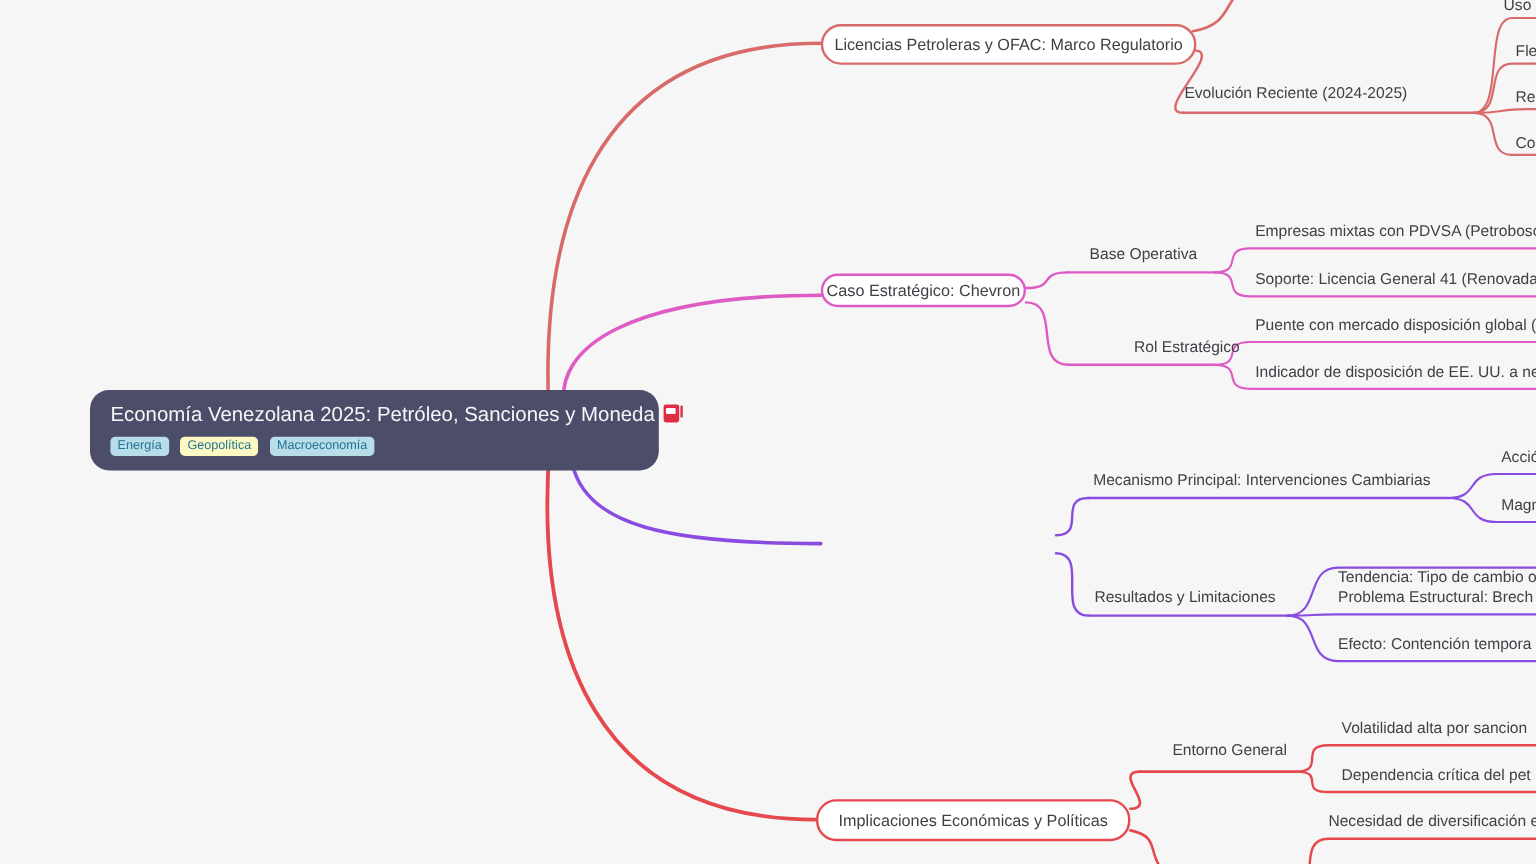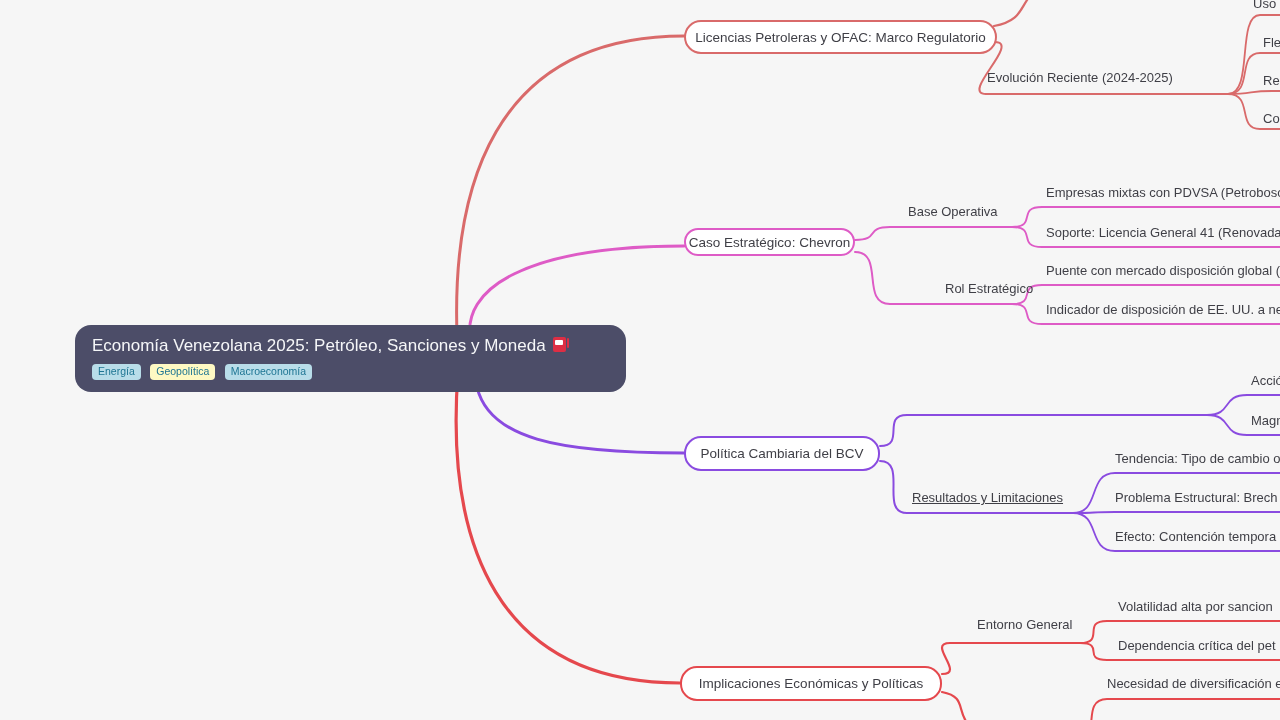--- a/index.html
+++ b/index.html
@@ -6,21 +6,21 @@
   #canvas{
     position:relative;
     width:1280px;height:720px;
     background:#f6f6f6;
     overflow:hidden;
     font-family:"Liberation Sans","DejaVu Sans",sans-serif;
   }
   #links{position:absolute;left:0;top:0;z-index:1;}
   #links path{fill:none;stroke-linecap:round;}
   .root-node{
-    position:absolute;left:75px;top:325px;width:551px;height:67px;
+    position:absolute;left:75px;top:325px;width:474px;height:67px;
     box-sizing:border-box;
     background:#4c4d68;border-radius:16px;
     padding:10px 0 8px 17px;
     z-index:3;cursor:pointer;
   }
   .root-title{
     color:#f5f6f8;font-size:17px;line-height:21px;font-weight:500;
     white-space:nowrap;
   }
   .pump-icon{
@@ -104,42 +104,42 @@
     <div class="root-title" style="color: rgb(245, 246, 248);"><span>Economía Venezolana 2025: Petróleo, Sanciones y Moneda</span><span class="pump-icon"></span></div>
     <div class="tag-row">
       <span class="tag" style="background: rgb(184, 221, 233); color: rgb(30, 117, 147);">Energía</span>
       <span class="tag" style="background: #fef9c3; color: rgb(30, 117, 147);">Geopolítica</span>
       <span class="tag" style="background: rgb(184, 221, 233); color: rgb(30, 117, 147);">Macroeconomía</span>
     </div>
   </div>
 
   <div class="branch-box" style="left: 684px; top: 20px; width: 313px; height: 34px; border-color: rgb(217, 106, 106);">Licencias Petroleras y OFAC: Marco Regulatorio</div>
   <div class="branch-box" style="left: 684px; top: 228px; width: 171px; height: 28px; border-color: rgb(222, 91, 198);">Caso Estratégico: Chevron</div>
-  <div class="branch-box" style="left: 684px; top: 436px; width: 196px; height: 35px; border-color: rgb(138, 75, 224);">Política Cambiaria del BCV</div>
   <div class="branch-box" style="left: 680px; top: 666px; width: 262px; height: 35px; border-width: 2.5px; border-color: rgb(229, 72, 77);">Implicaciones Económicas y Políticas</div>
 
   <span class="node-label" style="left:987px;top:70px;">Evolución Reciente (2024-2025)</span>
   <span class="node-label" style="left:908px;top:204px;">Base Operativa</span>
   <span class="node-label" style="left:908px;top:281px;margin-left:37px;">Rol Estratégico</span>
-  <span class="node-label" style="left:912px;top:490px;text-decoration:underline;">Resultados y Limitaciones</span>
+  <span class="node-label" style="left:911px;top:392px;">Mecanismo Principal: Intervenciones Cambiarias</span>
+  <span class="node-label" style="left:912px;top:490px;">Resultados y Limitaciones</span>
   <span class="node-label" style="left:977px;top:617px;">Entorno General</span>
 
   <span class="node-label" style="left:1253px;top:-4px;">Uso</span>
   <span class="node-label" style="left:1263px;top:35px;">Fle</span>
   <span class="node-label" style="left:1263px;top:73px;">Re</span>
   <span class="node-label" style="left:1263px;top:111px;">Co</span>
 
   <span class="node-label" style="left:1046px;top:185px;">Empresas mixtas con PDVSA (Petrobosc</span>
   <span class="node-label" style="left:1046px;top:225px;">Soporte: Licencia General 41 (Renovada</span>
   <span class="node-label" style="left:1046px;top:263px;">Puente con mercado disposición global (</span>
   <span class="node-label" style="left:1046px;top:302px;">Indicador de disposición de EE. UU. a ne</span>
 
   <span class="node-label" style="left:1251px;top:373px;">Acció</span>
   <span class="node-label" style="left:1251px;top:413px;">Magn</span>
-  <span class="node-label" style="left:1115px;top:451px;text-align:center;">Tendencia: Tipo de cambio o</span>
+  <span class="node-label" style="left:1115px;top:473px;text-align:center;">Tendencia: Tipo de cambio o</span>
   <span class="node-label" style="left:1115px;top:490px;">Problema Estructural: Brech</span>
   <span class="node-label" style="left:1115px;top:529px;">Efecto: Contención tempora</span>
 
   <span class="node-label" style="left:1118px;top:599px;text-align:center;">Volatilidad alta por sancion</span>
   <span class="node-label" style="left:1118px;top:638px;">Dependencia crítica del pet</span>
   <span class="node-label" style="left:1107px;top:676px;">Necesidad de diversificación e</span>
 
 </div>
 
 </body></html>

